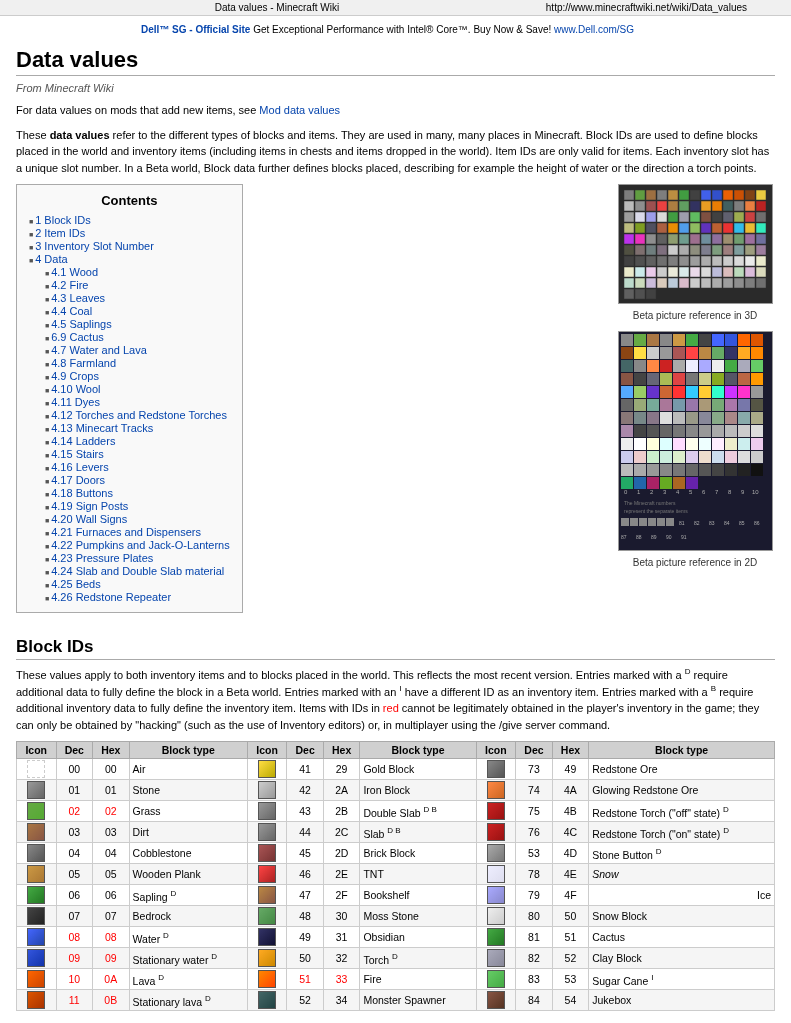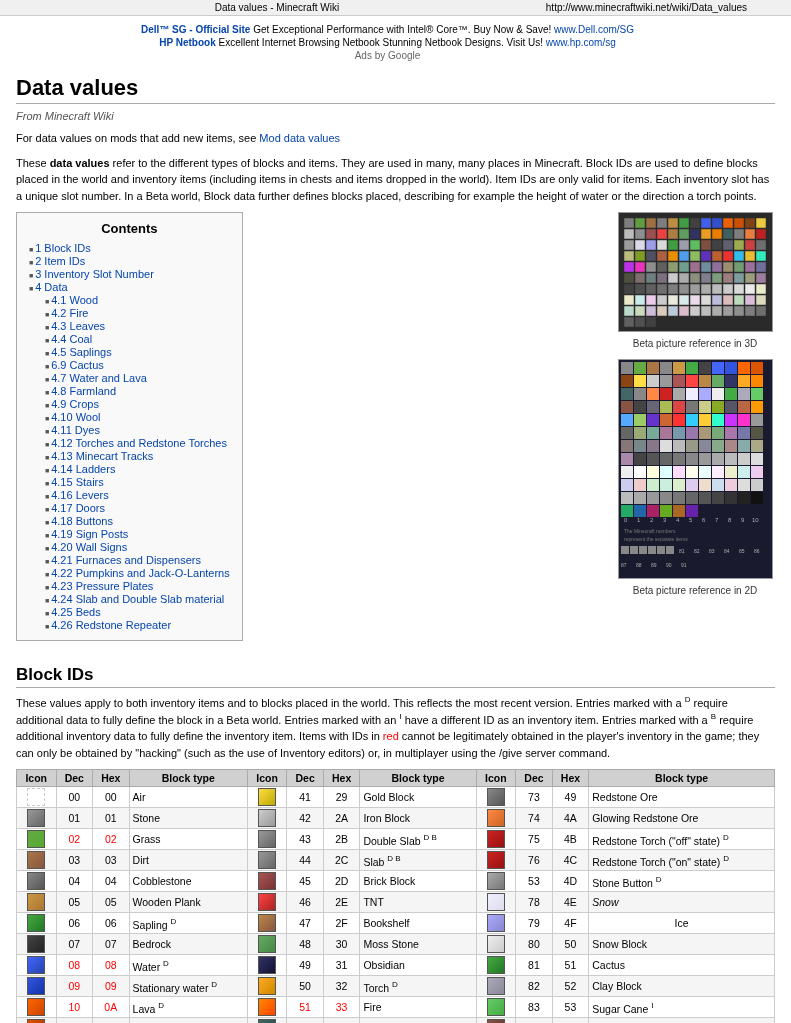--- a/index.html
+++ b/index.html
@@ -197,26 +197,20 @@
   <span>Data values - Minecraft Wiki</span>
   <span style="float:right; margin-right:36px;">http://www.minecraftwiki.net/wiki/Data_values</span>
 </div>
 
 <div id="ads">
   <div class="ad-line">
     <strong><a href="#"><span>Dell™ SG - Official Site</span></a></strong>
     <span>Get Exceptional Performance with Intel® Core™. Buy Now &amp; Save!</span>
     <a href="#"><span>www.Dell.com/SG</span></a>
   </div>
-  <div class="ad-line">
-    <strong><a href="#"><span>HP Netbook</span></a></strong>
-    <span>Excellent Internet Browsing Netbook Stunning Netbook Designs. Visit Us!</span>
-    <a href="#"><span>www.hp.com/sg</span></a>
-  </div>
-  <div id="ads-by">Ads by Google</div>
 </div>
 
 <div id="main">
 
   <h1 class="page-title">Data values</h1>
   <div class="from-wiki">From Minecraft Wiki</div>
   <div class="intro-text">
     For data values on mods that add new items, see <a href="#">Mod data values</a>
   </div>
   <div class="intro-text">
@@ -704,21 +698,21 @@
             <td style="color: rgb(0, 0, 0);">06</td>
             <td style="color: rgb(0, 0, 0);">06</td>
             <td style="text-align: left;">Sapling <sup>D</sup></td>
             <td><span style="display: inline-block; width: 18px; height: 18px; border: 1px solid rgb(85, 85, 85); vertical-align: middle; background: linear-gradient(135deg, rgb(187, 136, 68), rgb(136, 85, 68));"></span></td>
             <td style="color: rgb(0, 0, 0);">47</td>
             <td style="color: rgb(0, 0, 0);">2F</td>
             <td style="text-align: left;">Bookshelf</td>
             <td><span style="display: inline-block; width: 18px; height: 18px; border: 1px solid rgb(85, 85, 85); vertical-align: middle; background: linear-gradient(135deg, rgb(170, 170, 255), rgb(136, 136, 204));"></span></td>
             <td style="color: rgb(0, 0, 0);">79</td>
             <td style="color: rgb(0, 0, 0);">4F</td>
-            <td style="text-align: center;">Ice</td>
+            <td style="text-align: right;">Ice</td>
           </tr>
           <tr>
             <td><span style="display: inline-block; width: 18px; height: 18px; border: 1px solid rgb(85, 85, 85); vertical-align: middle; background: linear-gradient(135deg, rgb(68, 68, 68), rgb(34, 34, 34));"></span></td>
             <td style="color: rgb(0, 0, 0);">07</td>
             <td style="color: rgb(0, 0, 0);">07</td>
             <td style="text-align: left;">Bedrock</td>
             <td><span style="display: inline-block; width: 18px; height: 18px; border: 1px solid rgb(85, 85, 85); vertical-align: middle; background: linear-gradient(135deg, rgb(102, 170, 102), rgb(68, 136, 68));"></span></td>
             <td style="color: rgb(0, 0, 0);">48</td>
             <td style="color: rgb(0, 0, 0);">30</td>
             <td style="text-align: left;">Moss Stone</td>

